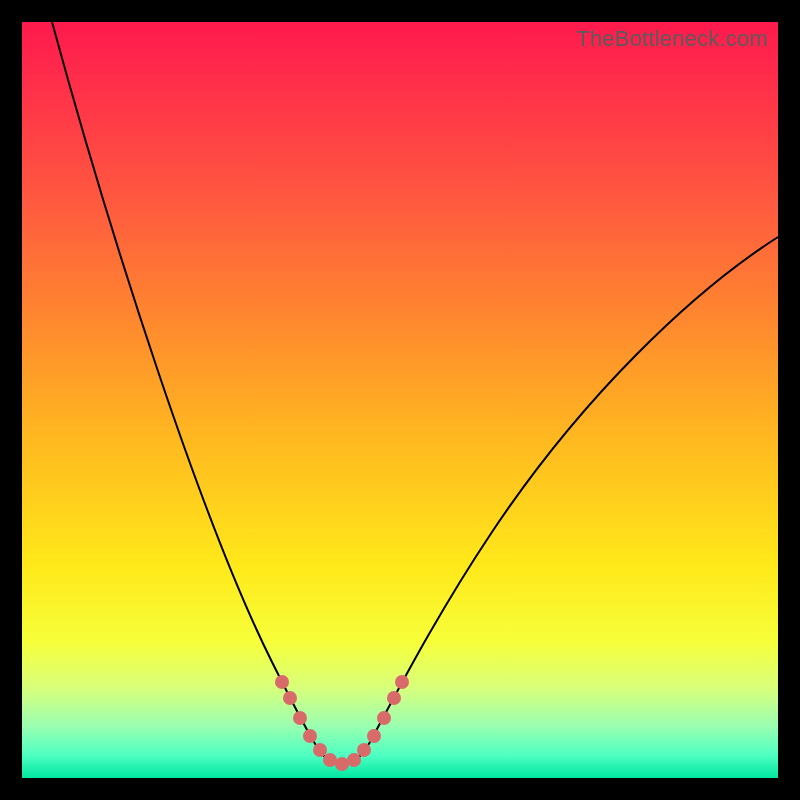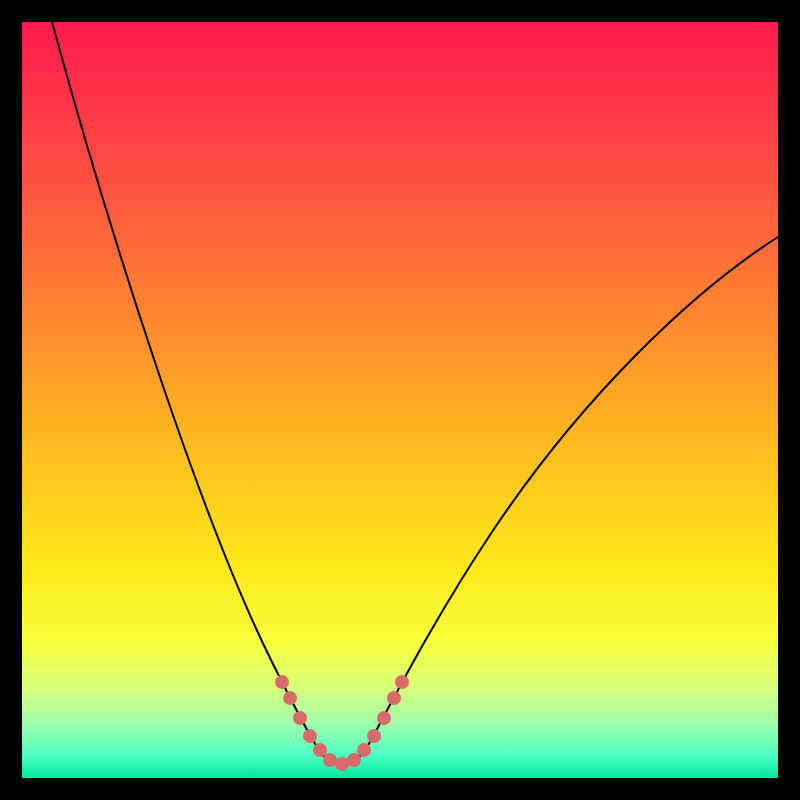--- a/index.html
+++ b/index.html
@@ -69,20 +69,21 @@
   .dot-bottom {
     fill: #d86a6a;
   }
 </style>
 </head>
 <body>
 
 <div class="frame">
   <div class="plot">
 
+    <div class="watermark">TheBottleneck.com</div>
 
     <svg class="curve" viewBox="0 0 756 756" preserveAspectRatio="none">
 
       <path class="curve-path" d="M 30 0
                C 90 220, 180 500, 250 640
                C 268 676, 280 700, 292 720"></path>
 
       <path class="curve-path" d="M 292 720
                C 300 735, 310 742, 320 742
                C 330 742, 340 735, 348 720"></path>

